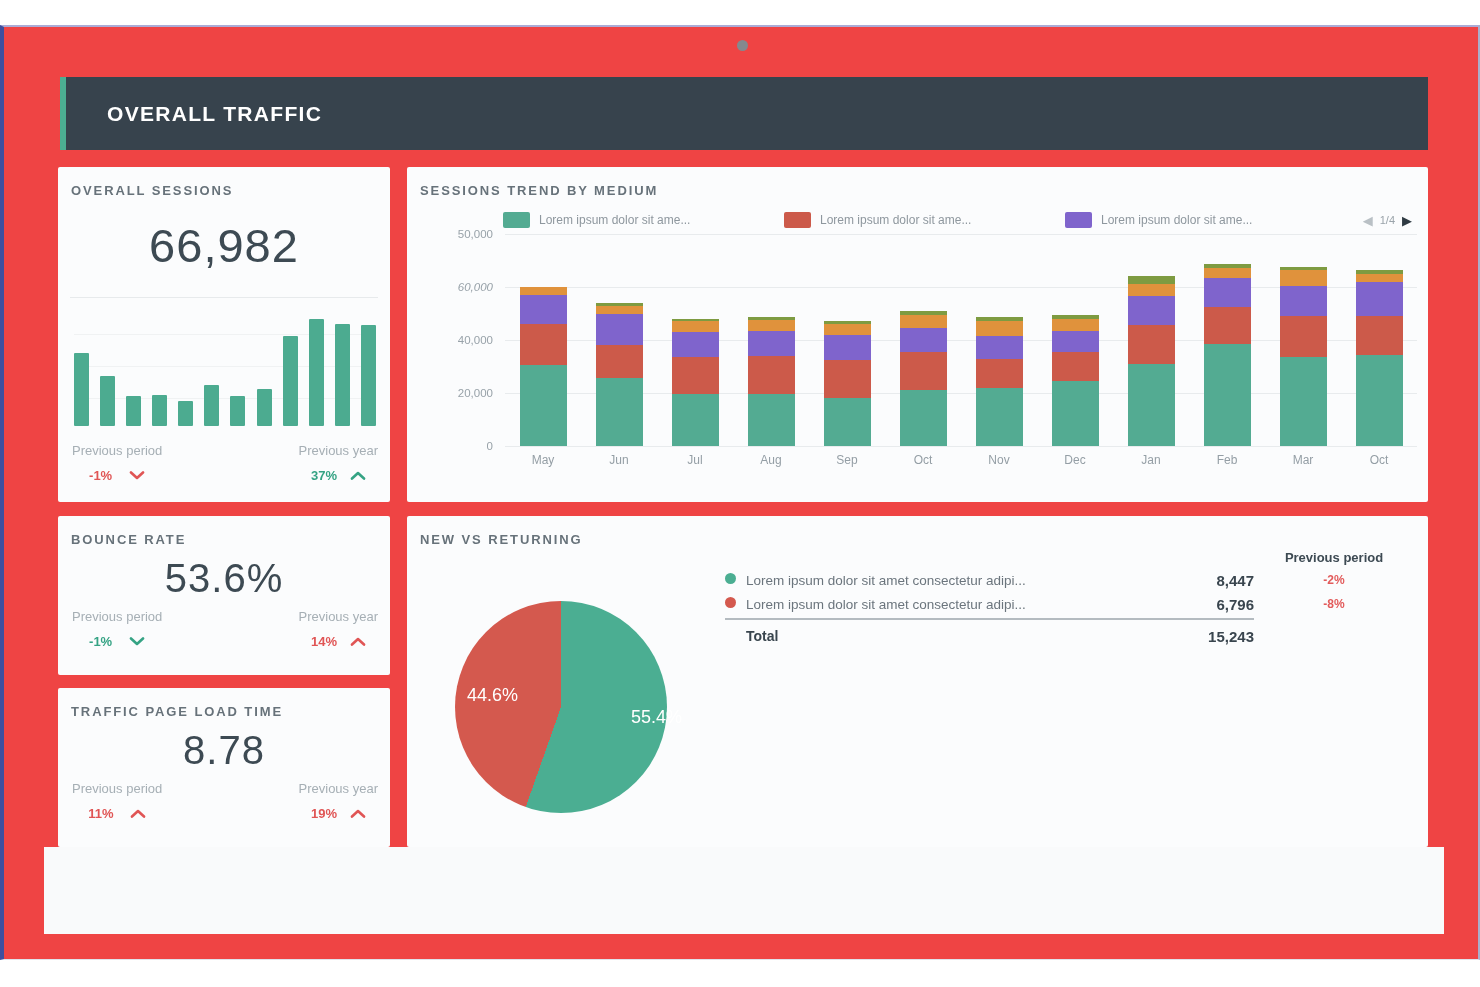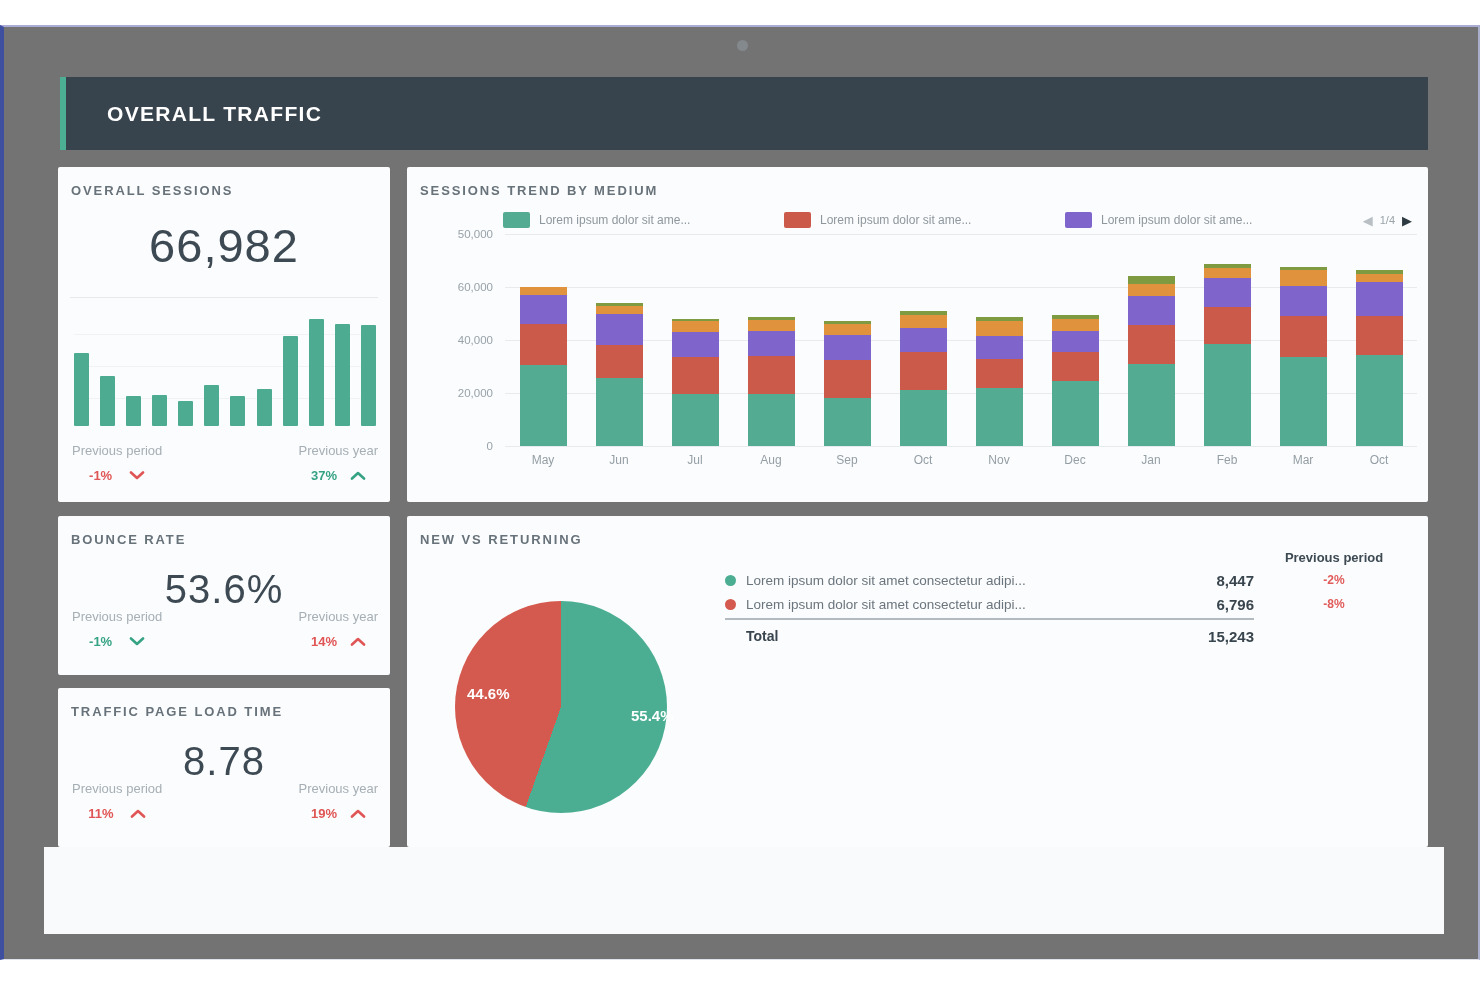--- a/index.html
+++ b/index.html
@@ -5,21 +5,21 @@
   * { box-sizing: border-box; }
   html,body { margin:0; padding:0; }
   body {
     width:1480px; height:987px; position:relative; overflow:hidden;
     background:#ffffff;
     font-family:"Liberation Sans", sans-serif;
   }
   
   .canvas {
     position:absolute; left:0; top:25px; width:1480px; height:935px;
-    background:#737373;
+    background:#ef4444;
     border-top:2px solid #abacd6;
     border-left:4px solid #3f4f9f;
     border-right:2px solid #a9aecb;
     border-bottom:1px solid #dfe2ea;
   }
   .bottom-band {
     position:absolute; left:40px; top:820px; width:1400px; height:87px;
     background:#f9fafb;
   }
   .carousel-dot {
@@ -43,21 +43,21 @@
   #card-bounce   { left:54px;  top:489px; width:332px;  height:159px; }
   #card-pie      { left:403px; top:489px; width:1021px; height:331px; }
   #card-load     { left:54px;  top:661px; width:332px;  height:159px; }
   .card-title {
     padding:16px 0 0 13px; font-size:13px; font-weight:bold;
     letter-spacing:1.9px; color:#67727a;
   }
   
   .kpi-value { text-align:center; color:#3d4a53; font-weight:500; letter-spacing:1px; }
   #card-sessions .kpi-value { font-size:47px; margin-top:20px; }
-  #card-bounce .kpi-value, #card-load .kpi-value { font-size:40px; margin-top:20px; }
+  #card-bounce .kpi-value, #card-load .kpi-value { font-size:40px; margin-top:9px; }
   .separator { border:none; border-top:1px solid #e7eaec; margin:24px 12px 0; }
   .spark {
     position:absolute; left:16px; right:14px; top:152px; height:107px;
     display:flex; align-items:flex-end; justify-content:space-between;
   }
   .spark-grid { position:absolute; left:16px; right:14px; height:1px; background:#f0f2f3; }
   .spark-bar { width:15px; border-radius:1px; }
   .kpi-foot {
     position:absolute; left:14px; right:12px;
     display:flex; justify-content:space-between;
@@ -98,27 +98,27 @@
   .xlabels {
     position:absolute; left:98px; right:11px; top:286px;
     display:flex; justify-content:space-around;
   }
   .xtick { width:47px; text-align:center; font-size:12px; color:#949ea5; }
   
   .pie {
     position:absolute; left:48px; top:85px; width:212px; height:212px;
     border-radius:50%;
   }
-  .pie-label { position:absolute; color:#fff; font-weight:bold; font-size:15px; }
+  .pie-label { position:absolute; color:#fff; font-weight:normal; font-size:18px; }
   .pl-0 { left:176px; top:106px; }
   .pl-1 { left:12px;  top:84px;  }
   .nr-table { position:absolute; left:318px; top:30px; right:14px; }
   .nr-row { display:flex; align-items:center; height:24px; }
   .nr-head { height:22px; }
-  .nr-label-cell { flex:1; display:flex; align-items:center; min-width:0; }
+  .nr-label-cell { flex:1; display:flex; min-width:0; }
   .nr-marker { width:11px; height:11px; border-radius:50%; margin-right:10px; flex:none; }
   .nr-label { font-size:13.5px; color:#6b757d; white-space:nowrap; overflow:hidden; }
   .nr-value { width:110px; text-align:right; font-size:15px; font-weight:bold; color:#39454e; }
   .nr-prev  { width:160px; text-align:center; font-size:12px; font-weight:bold; color:#e25b5b; }
   .nr-prev-head { width:160px; text-align:center; font-size:13px; font-weight:bold; color:#3d4a53; }
   .nr-divider { border-bottom:2px solid #b4bbc0; margin:2px 160px 2px 0; }
   .nr-total-label { flex:1; font-size:14px; font-weight:bold; color:#39454e; padding-left:21px; }
   .nr-row.total { height:28px; }
 </style>
 </head>
@@ -198,21 +198,21 @@
         <div class="pager">
           <span class="tri tri-left">◀</span>
           <span class="pager-text">1/4</span>
           <span class="tri tri-right">▶</span>
         </div>
       </div>
     <div class="plot-area" id="trend-plot">
         <div class="gridline" style="top: 0px;"></div>
         <div class="ytick" style="top: 0px;">50,000</div>
         <div class="gridline" style="top: 53px;"></div>
-        <div class="ytick" style="top: 53px;">60,000</div>
+        <div class="ytick" style="top: 53px; font-style: italic;">60,000</div>
         <div class="gridline" style="top: 106px;"></div>
         <div class="ytick" style="top: 106px;">40,000</div>
         <div class="gridline" style="top: 159px;"></div>
         <div class="ytick" style="top: 159px;">20,000</div>
         <div class="gridline" style="top: 212px;"></div>
         <div class="ytick" style="top: 212px;">0</div>
         <div class="bars">
           <div class="bar">
             <div class="seg" style="height: 80.8px; background: rgb(83, 171, 146);"></div>
             <div class="seg" style="height: 41.1px; background: rgb(204, 90, 74);"></div>

